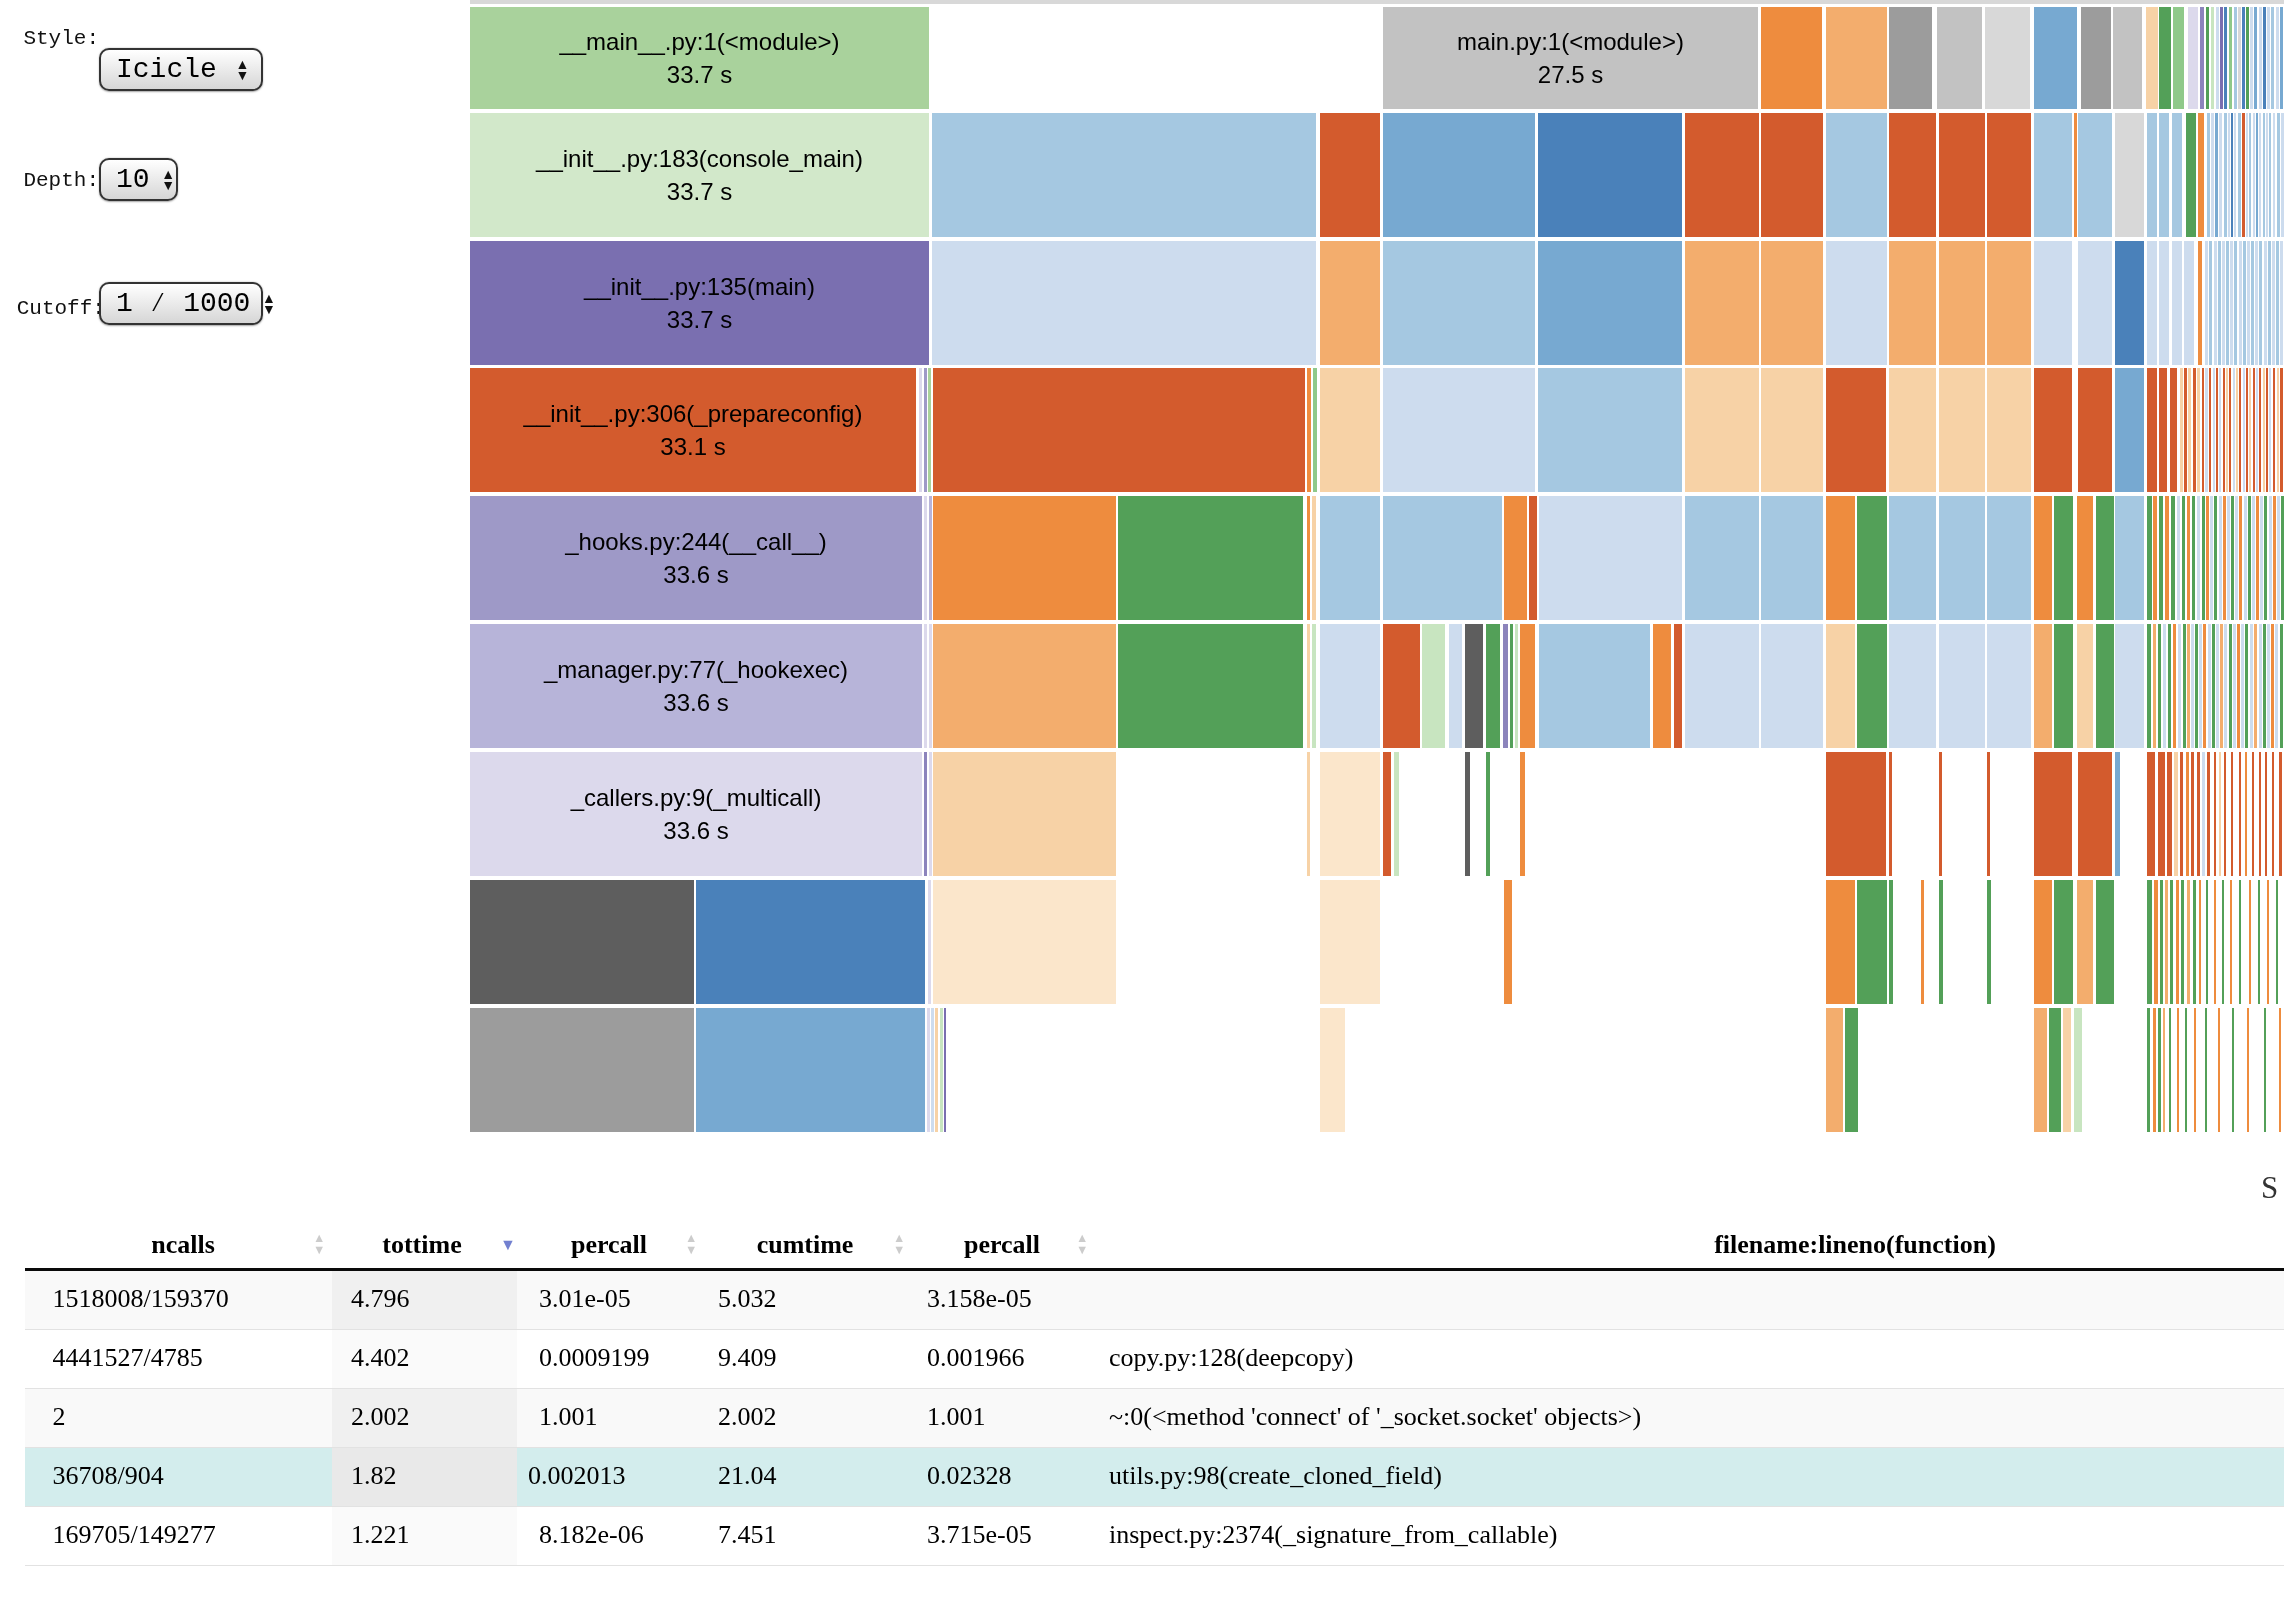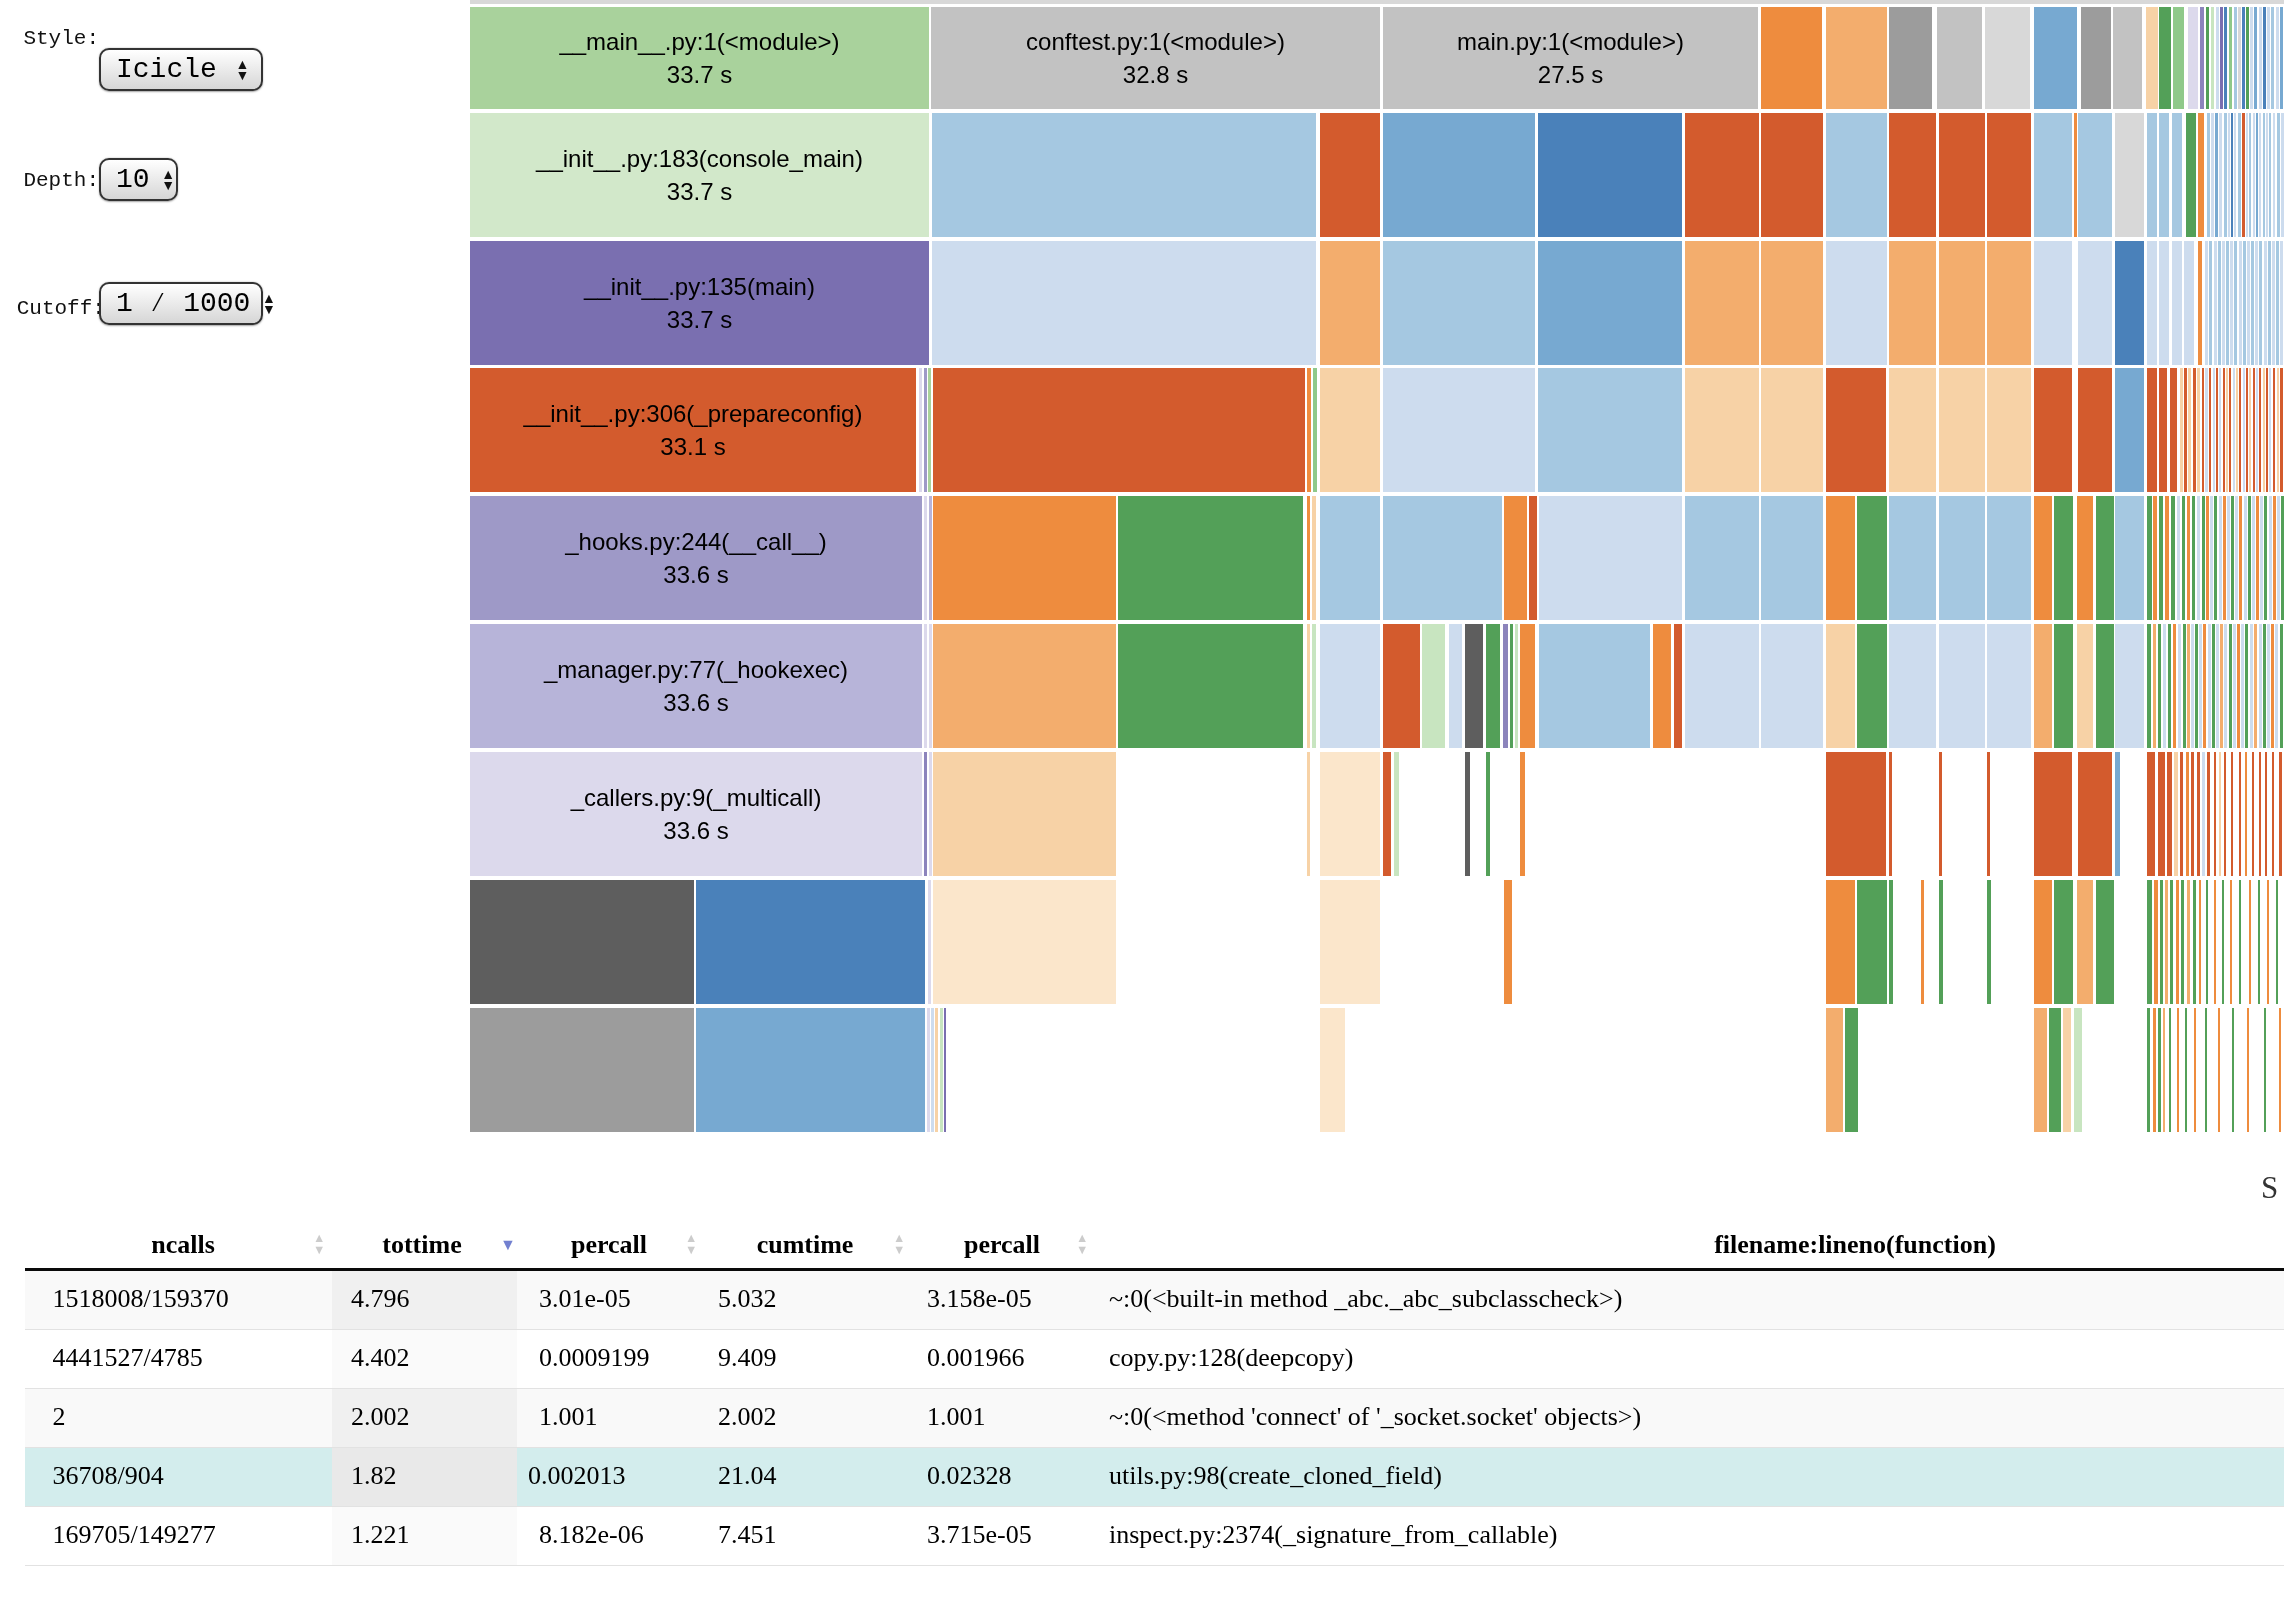--- a/index.html
+++ b/index.html
@@ -73,24 +73,20 @@
           </span>
       </div>
     </div>
   </div>
 
   <div id="chart">
       <div class="seg" style="left: 0px; top: 0px; width: 1814px; height: 4.2px; background: rgb(216, 216, 216);"></div>
       <div class="seg" style="left: 0px; top: 6.7px; width: 459px; height: 102px; background: rgb(169, 210, 156);">
         <span class="l1">__main__.py:1(&lt;module&gt;)</span>
         <span class="l2">33.7 s</span>
-      </div>
-      <div class="seg" style="left: 461px; top: 6.7px; width: 449px; height: 102px; background: rgb(194, 194, 194);">
-        <span class="l1">conftest.py:1(&lt;module&gt;)</span>
-        <span class="l2">32.8 s</span>
       </div>
       <div class="seg" style="left: 913px; top: 6.7px; width: 375px; height: 102px; background: rgb(194, 194, 194);">
         <span class="l1">main.py:1(&lt;module&gt;)</span>
         <span class="l2">27.5 s</span>
       </div>
       <div class="seg" style="left: 1291px; top: 6.7px; width: 61px; height: 102px; background: rgb(238, 140, 62);"></div>
       <div class="seg" style="left: 1356px; top: 6.7px; width: 61px; height: 102px; background: rgb(243, 173, 109);"></div>
       <div class="seg" style="left: 1419px; top: 6.7px; width: 43px; height: 102px; background: rgb(156, 156, 156);"></div>
       <div class="seg" style="left: 1467px; top: 6.7px; width: 45px; height: 102px; background: rgb(194, 194, 194);"></div>
       <div class="seg" style="left: 1515px; top: 6.7px; width: 45px; height: 102px; background: rgb(216, 216, 216);"></div>
@@ -521,21 +517,20 @@
       </div>
     <div id="hline"></div>
     <div id="tbody">
         <div class="trow" style="background: rgb(249, 249, 249);">
           <div class="shade" style="left: 307px; width: 185px; background: rgb(240, 240, 240);"></div>
           <div class="td" style="left: 27.6px;">1518008/159370</div>
           <div class="td" style="left: 326px;">4.796</div>
           <div class="td" style="left: 514px;">3.01e-05</div>
           <div class="td" style="left: 693px;">5.032</div>
           <div class="td" style="left: 902px;">3.158e-05</div>
-          <div class="td" style="left: 1084px;">~:0(&lt;built-in method _abc._abc_subclasscheck&gt;)</div>
         </div>
         <div class="trow" style="background: rgb(255, 255, 255);">
           <div class="shade" style="left: 307px; width: 185px; background: rgb(250, 250, 250);"></div>
           <div class="td" style="left: 27.6px;">4441527/4785</div>
           <div class="td" style="left: 326px;">4.402</div>
           <div class="td" style="left: 514px;">0.0009199</div>
           <div class="td" style="left: 693px;">9.409</div>
           <div class="td" style="left: 902px;">0.001966</div>
           <div class="td" style="left: 1084px;">copy.py:128(deepcopy)</div>
         </div>

